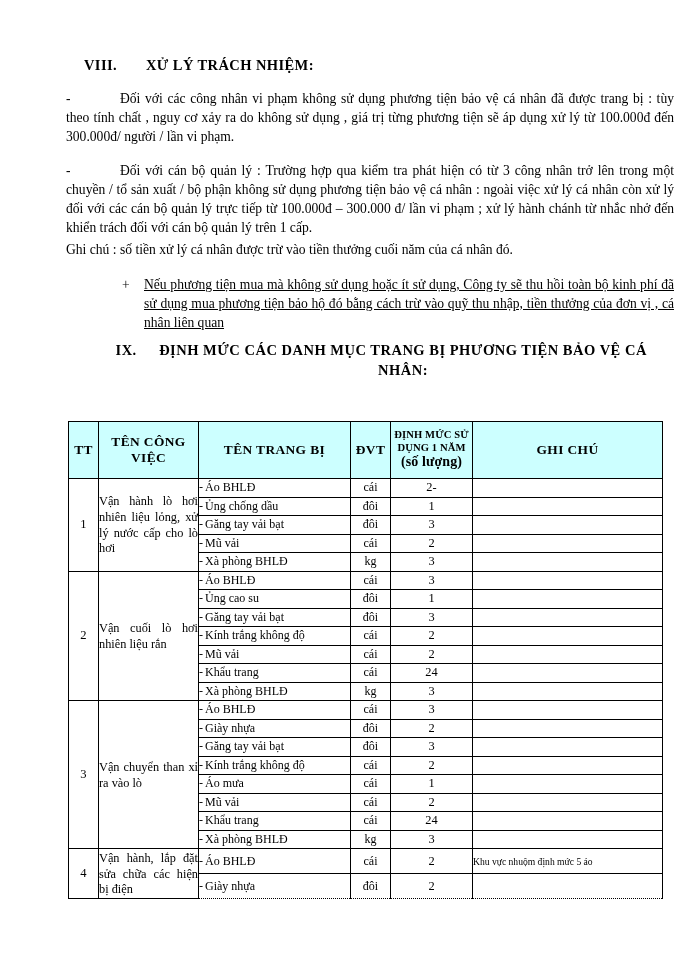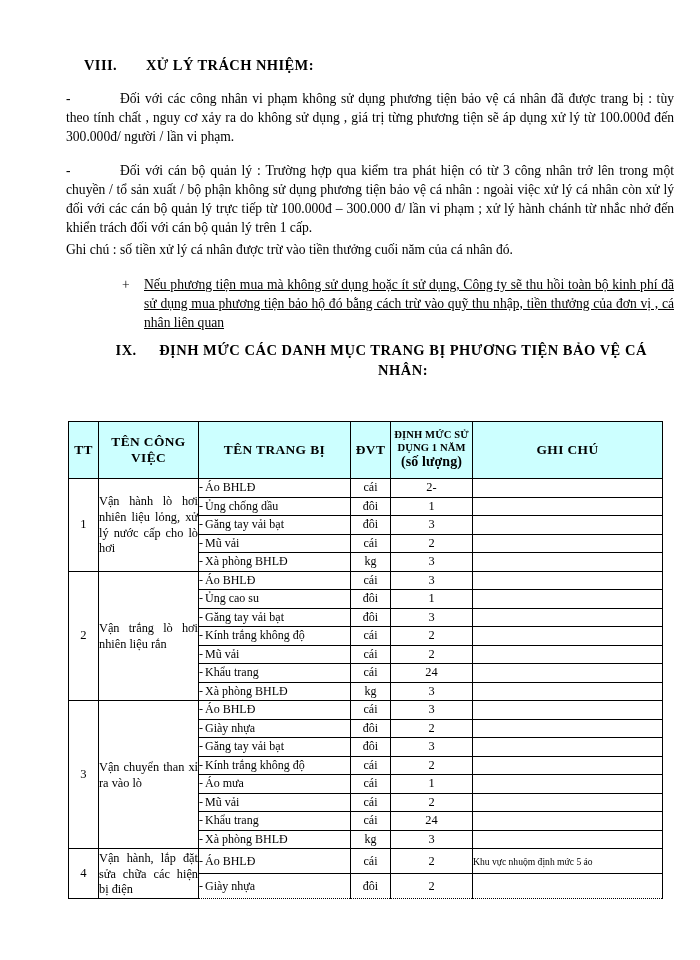--- a/index.html
+++ b/index.html
@@ -262,21 +262,21 @@
           </tr>
           <tr class="group-end">
             <td class="item"><span class="lead">-</span><span>Xà phòng BHLĐ</span></td>
             <td class="unit">kg</td>
             <td class="qty">3</td>
             <td class="note"></td>
           </tr>
           <tr class="group-start">
             <td class="tt" rowspan="7">2</td>
             <td class="job" rowspan="7">
-              <span class="jobtext">Vận trắng lò hơi nhiên liệu rắn</span>
+              <span class="jobtext">Vận cuối lò hơi nhiên liệu rắn</span>
             </td>
             <td class="item"><span class="lead">-</span><span>Áo BHLĐ</span></td>
             <td class="unit">cái</td>
             <td class="qty">3</td>
             <td class="note"></td>
           </tr>
           <tr class="">
             <td class="item"><span class="lead">-</span><span>Ủng cao su</span></td>
             <td class="unit">đôi</td>
             <td class="qty">1</td>

